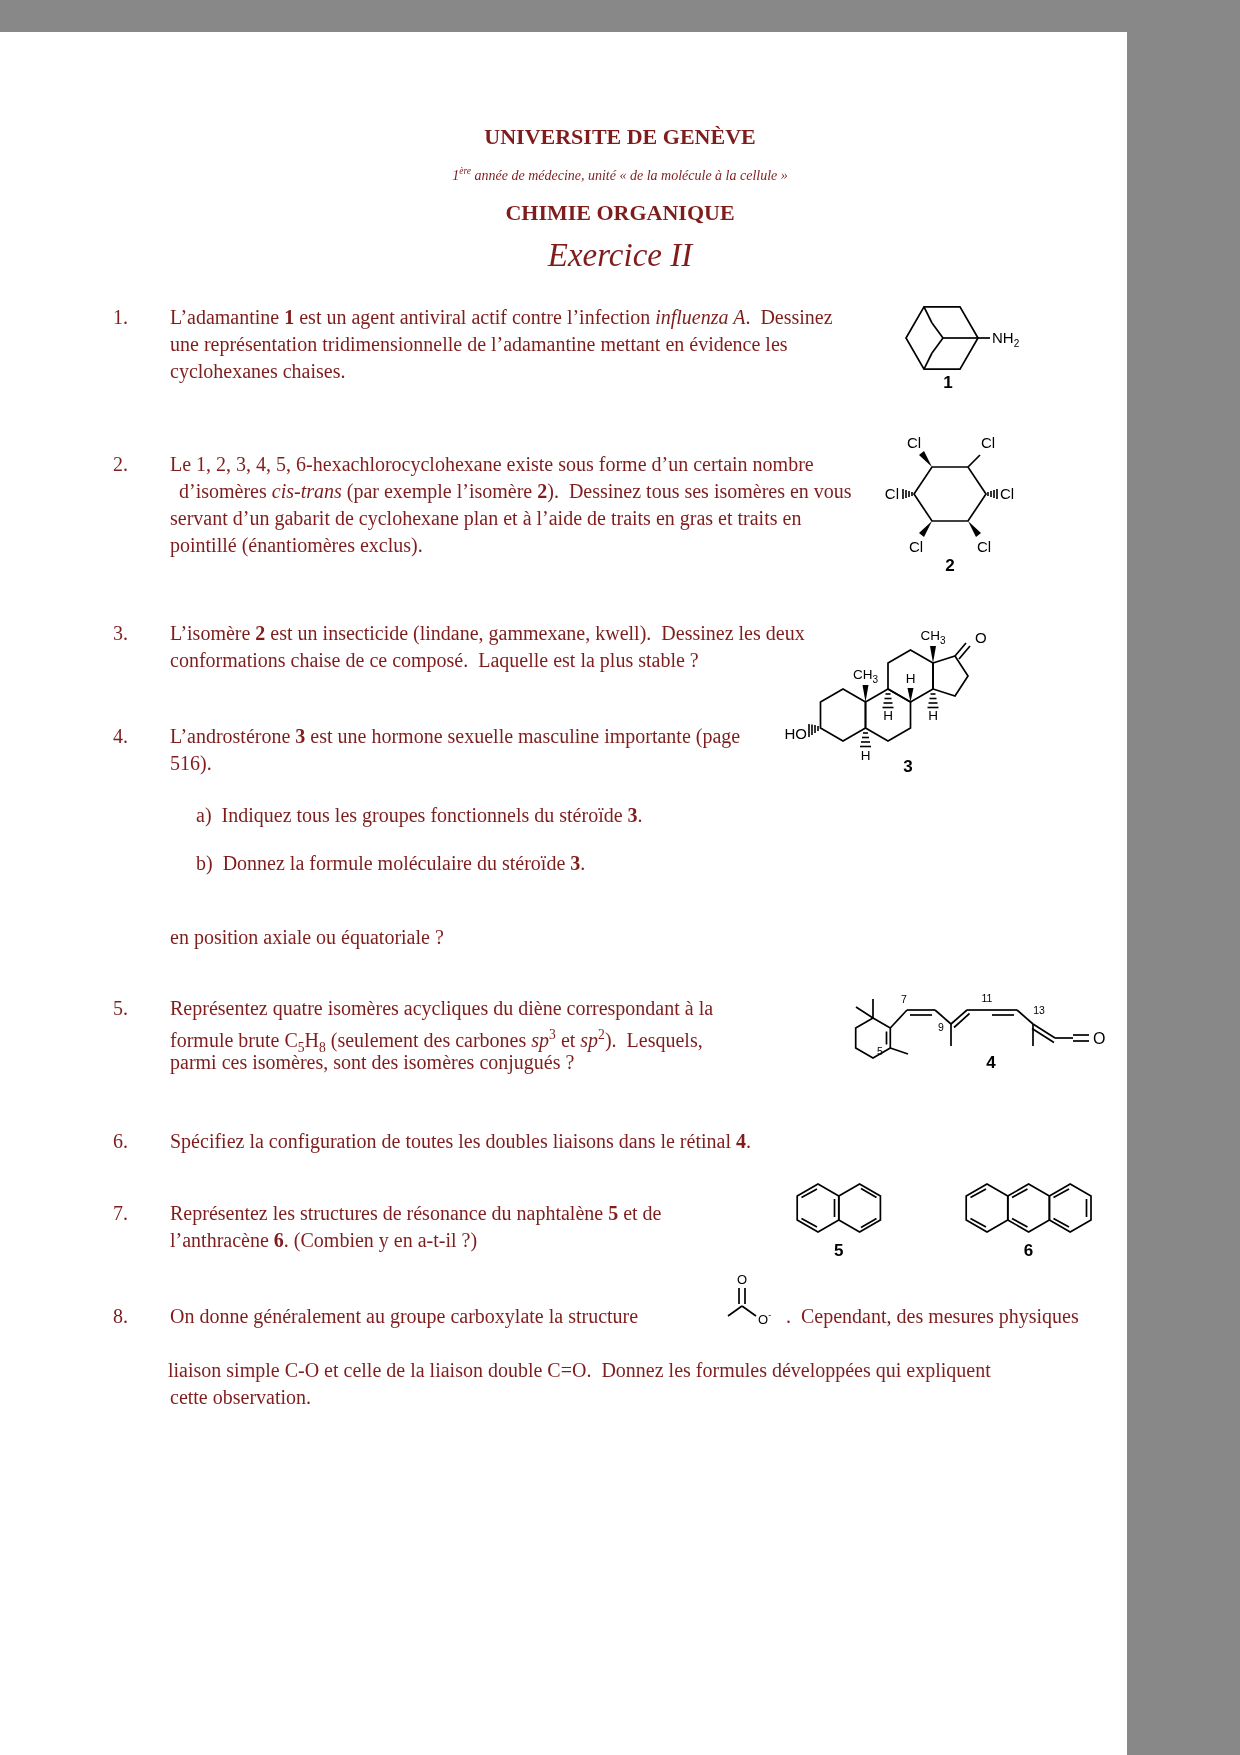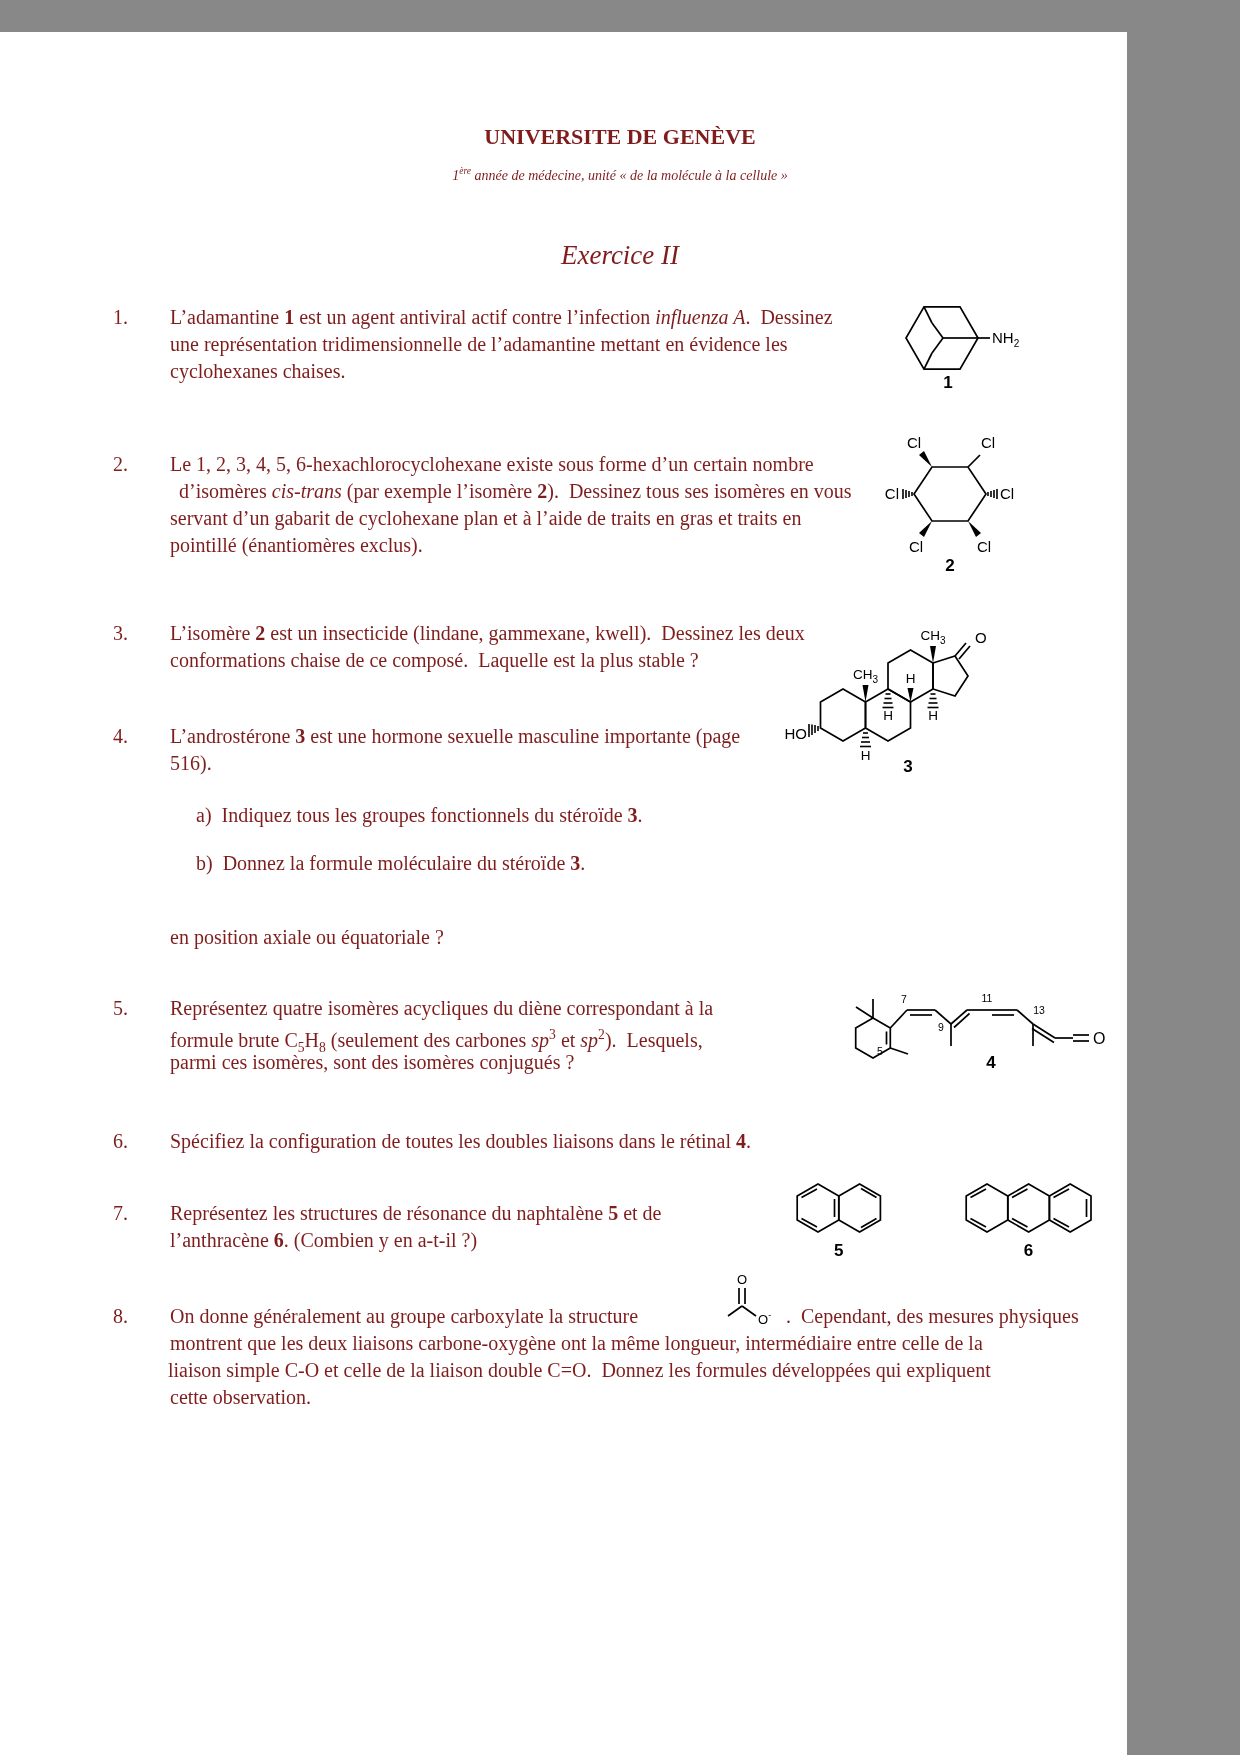--- a/index.html
+++ b/index.html
@@ -11,37 +11,38 @@
   }
   .line{position:absolute;white-space:pre;line-height:26px;}
   .center{left:0;width:1240px;text-align:center;}
   .b{font-weight:bold;}
   .i{font-style:italic;}
   sub{vertical-align:sub;font-size:68%;}
   sup{vertical-align:super;font-size:68%;}
   .uni{font-weight:bold;font-size:22px;}
   .subtitle{font-size:14px;font-style:italic;}
   .course{font-weight:bold;font-size:22px;}
-  .exercise{font-style:italic;font-size:27px;}
+  .exercise{font-style:italic;font-size:33px;}
   svg{position:absolute;overflow:visible;}
   svg line, svg polygon.ring, svg path{stroke:#000;stroke-width:1.7;fill:none;}
   svg polygon.wedge{fill:#000;stroke:none;}
   svg line.hash{stroke-width:1.6;}
   svg text{font-family:"Liberation Sans",sans-serif;font-size:15px;fill:#000;}
   svg text.small{font-size:10.5px;}
   svg text.biglabel{font-size:17px;font-weight:bold;}
   svg tspan.subs{font-size:10px;}
 </style>
 </head>
 <body>
 
 <div id="page">
 
   <div class="line center uni" style="top:92px">UNIVERSITE DE GENÈVE</div>
   <div class="line center subtitle" style="top:126px"><span class="i">1</span><sup class="i">ère</sup><span class="i"> année de médecine, unité « de la molécule à la cellule »</span></div>
+  <div class="line center course" style="top:168px">CHIMIE ORGANIQUE</div>
   <div class="line center exercise" style="top:210px">Exercice II</div>
 
   <div class="line" style="left:113px;top:272px">1.</div>
   <div class="line" style="left:170px;top:272px"><span>L’adamantine </span><span class="b">1</span><span> est un agent antiviral actif contre l’infection </span><span class="i">influenza A</span><span>.  Dessinez</span></div>
   <div class="line" style="left:170px;top:299px"><span>une représentation tridimensionnelle de l’adamantine mettant en évidence les</span></div>
   <div class="line" style="left:170px;top:326px"><span>cyclohexanes chaises.</span></div>
 
   <svg style="left:890px;top:256px" width="150" height="105" viewBox="0 0 150 105">
     <g>
       <polygon class="ring" points="88,50 70,18.8 34,18.8 16,50 34,81.2 70,81.2"></polygon>
@@ -209,21 +210,20 @@
       <line x1="101.5" y1="29.5" x2="117" y2="21"></line>
       <line x1="101.5" y1="50.5" x2="117" y2="59"></line>
       <line x1="134.5" y1="31" x2="134.5" y2="49"></line>
     </g>
     <text x="76.6" y="88" class="biglabel" text-anchor="middle">6</text>
   </svg>
 
   <div class="line" style="left:113px;top:1271px">8.</div>
   <div class="line" style="left:170px;top:1271px"><span>On donne généralement au groupe carboxylate la structure</span></div>
   <div class="line" style="left:786px;top:1271px"><span>.  Cependant, des mesures physiques</span></div>
-  <div class="line" style="left:170px;top:1298px"><span>montrent que les deux liaisons carbone-oxygène ont la même longueur, intermédiaire entre celle de la</span></div>
   <div class="line" style="left:168px;top:1325px"><span>liaison simple C-O et celle de la liaison double C=O.  Donnez les formules développées qui expliquent</span></div>
   <div class="line" style="left:170px;top:1352px"><span>cette observation.</span></div>
 
   <svg style="left:722px;top:1240px" width="56" height="58" viewBox="0 0 56 58">
     <g>
       <line x1="17" y1="16" x2="17" y2="32"></line>
       <line x1="23" y1="16" x2="23" y2="32"></line>
       <line x1="20" y1="34" x2="6" y2="44"></line>
       <line x1="20" y1="34" x2="34" y2="44"></line>
     </g>

